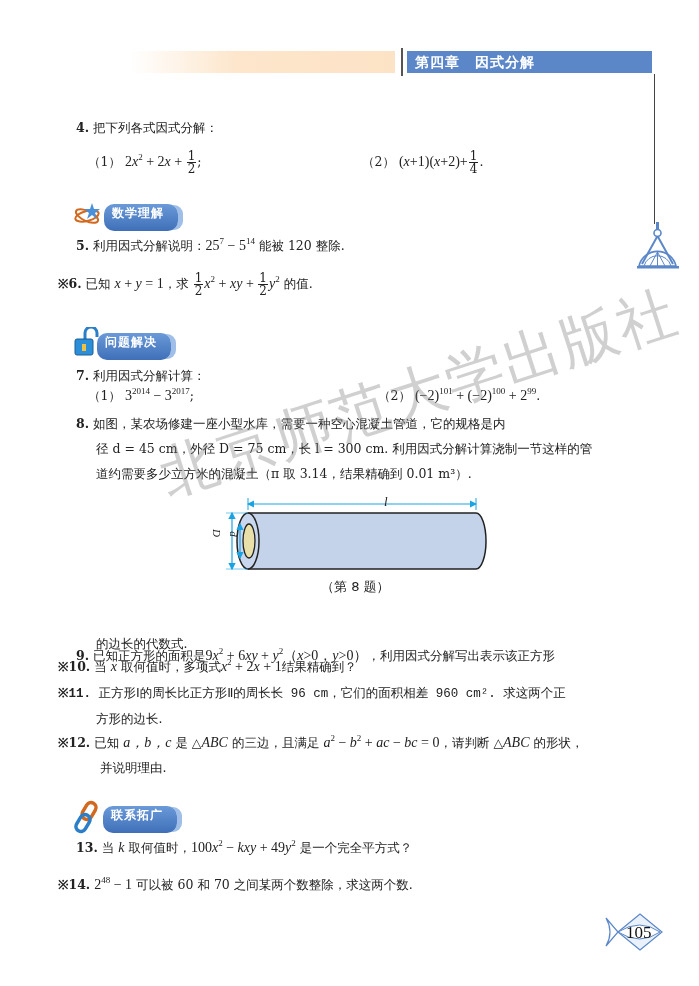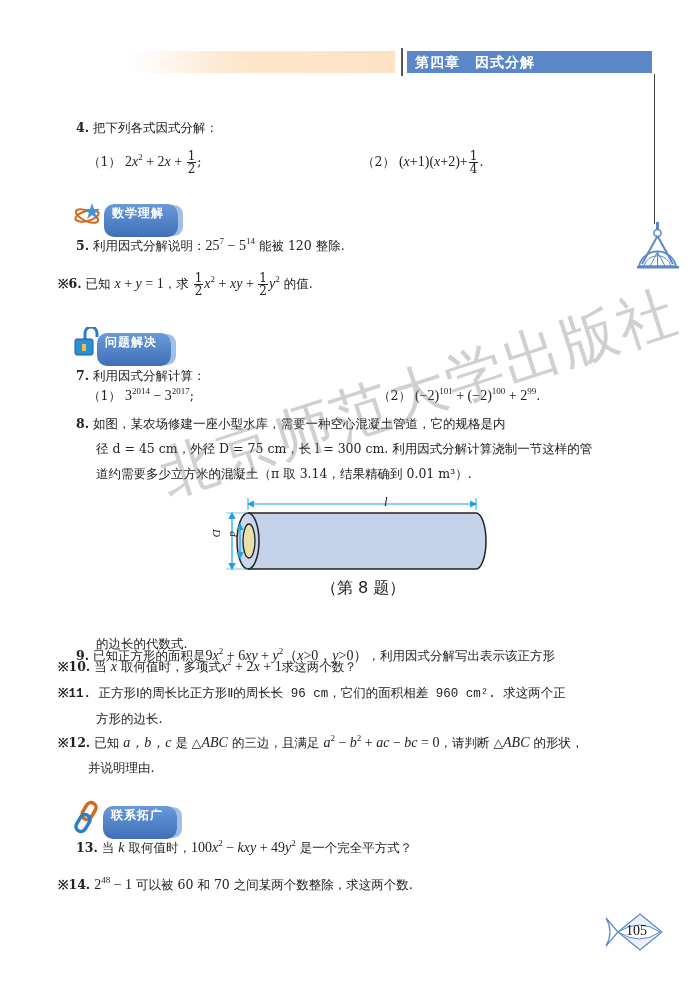--- a/index.html
+++ b/index.html
@@ -15,27 +15,27 @@
   .side-line { left:654px; top:74px; width:1px; height:150px; background:#444; }
   .q { font-size:12.5px; line-height:20px; white-space:nowrap; }
   .qnum { display:inline-block; font-weight:bold; }
   .math { font-family:"Liberation Serif","DejaVu Serif",serif; font-size:14px; }
   .mi { font-style:italic; }
   sup { font-size:9px; vertical-align:6px; line-height:0; }
   .frac { display:inline-block; vertical-align:middle; text-align:center; font-size:12px; line-height:12px; margin:0 1px; }
   .frac span { display:block; }
   .frac .num { border-bottom:1px solid #222; padding:0 1px; }
   .badge { font-family:"DejaVu Sans","Liberation Sans",sans-serif; font-size:12px; font-weight:bold; color:#fff;
-           background:linear-gradient(180deg,#6a9ad8,#3f6fb8); border-radius:10px; height:33px; line-height:19px;
+           background:linear-gradient(180deg,#6a9ad8,#3f6fb8); border-radius:10px; height:27px; line-height:19px;
            padding:0 14px 0 8px; letter-spacing:1px; box-shadow: 6px 0 0 -1px #9fbfe8; }
-  .caption { font-family:"DejaVu Sans","Liberation Sans",sans-serif; font-size:16px; color:#222; }
+  .caption { font-family:"DejaVu Sans","Liberation Sans",sans-serif; font-size:13px; color:#222; }
   .watermark { left:150px; top:440px; font-family:"DejaVu Sans","Liberation Sans",sans-serif; font-size:58px;
                color:rgba(120,120,120,0.35); transform:rotate(-18deg); transform-origin:left top; white-space:nowrap;
                letter-spacing:2px; pointer-events:none; }
-  .pagenum { font-family:"Liberation Serif",serif; font-size:14px; color:#111; }
+  .pagenum { font-family:"Liberation Serif",serif; font-size:17px; color:#111; }
 </style>
 </head>
 <body>
 
 <div class="abs hdr-grad"></div>
 <div class="abs hdr-bar-l"></div>
 <div class="abs hdr-title">第四章　因式分解</div>
 <div class="abs side-line"></div>
 
 <div class="abs" style="left:636px;top:222px;">
@@ -148,39 +148,39 @@
 <div class="abs q" style="left:76px;top:609px;margin-top:37px;">
   <span class="qnum">9.</span>
   <span>已知正方形的面积是</span><span class="math">9<span class="mi">x</span><sup>2</sup> + 6<span class="mi">xy</span> + <span class="mi">y</span><sup>2</sup>（<span class="mi">x</span>&gt;0，<span class="mi">y</span>&gt;0）</span><span>，利用因式分解写出表示该正方形</span>
 </div>
 <div class="abs q" style="left:96px;top:634px;">的边长的代数式.</div>
 
 <div class="abs q" style="left:58px;top:657px;">
   <span class="qnum">※10.</span>
   <span>当</span>
   <span class="math mi">x</span>
-  <span>取何值时，多项式</span><span class="math"><span class="mi">x</span><sup>2</sup> + 2<span class="mi">x</span> + 1</span><span>求这两个数？</span>
+  <span>取何值时，多项式</span><span class="math"><span class="mi">x</span><sup>2</sup> + 2<span class="mi">x</span> + 1</span><span>结果精确到？</span>
 </div>
 
 <div class="abs q" style="left:58px;top:684px;font-family:Liberation Mono, monospace;">
   <span class="qnum">※11.</span>
   <span>正方形Ⅰ的周长比正方形Ⅱ的周长长 96 cm，它们的面积相差 960 cm². 求这两个正</span>
 </div>
 <div class="abs q" style="left:96px;top:709px;">方形的边长.</div>
 
 <div class="abs q" style="left:58px;top:733px;">
   <span class="qnum">※12.</span>
   <span>已知</span>
   <span class="math mi">a，b，c</span>
   <span>是 △</span><span class="math mi">ABC</span>
   <span>的三边，且满足</span>
   <span class="math"><span class="mi">a</span><sup>2</sup> − <span class="mi">b</span><sup>2</sup> + <span class="mi">ac</span> − <span class="mi">bc</span> = 0</span><span>，请判断 △</span><span class="math mi">ABC</span>
   <span>的形状，</span>
 </div>
-<div class="abs q" style="left:88px;top:758px;">并说明理由.</div>
+<div class="abs q" style="left:100px;top:758px;">并说明理由.</div>
 
 <div class="abs" style="left:74px;top:800px;">
   <svg width="28" height="34" viewBox="0 0 28 34">
     <rect x="10" y="2" width="10" height="18" rx="5" fill="none" stroke="#d2691e" stroke-width="3.5" transform="rotate(30 15 11)"></rect>
     <rect x="4" y="14" width="10" height="18" rx="5" fill="none" stroke="#2a7fc8" stroke-width="3.5" transform="rotate(30 9 23)"></rect>
   </svg>
 </div>
 <div class="abs badge" style="left:103px;top:806px;">联系拓广</div>
 
 <div class="abs q" style="left:76px;top:838px;">

